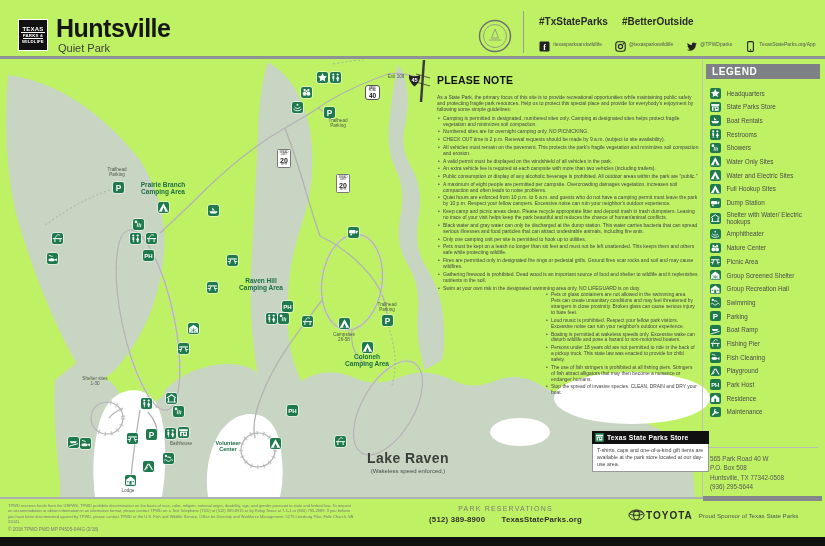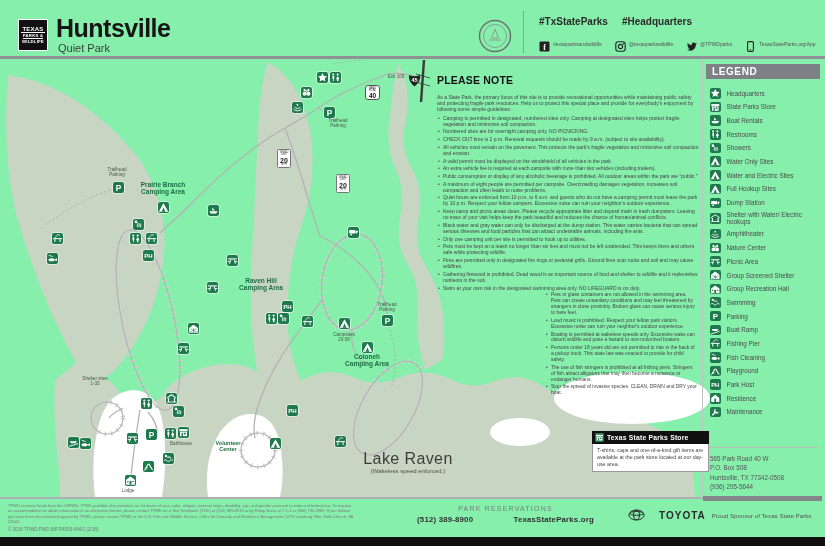--- a/index.html
+++ b/index.html
@@ -1,16 +1,16 @@
 <!DOCTYPE html>
 <html><head>
 <meta charset="utf-8">
 <style>
   html,body{margin:0;padding:0;background:#fff;}
-  .page{position:relative;width:825px;height:546px;background:#86efac;overflow:hidden;
+  .page{position:relative;width:825px;height:546px;background:#bef264;overflow:hidden;
         font-family:"Liberation Sans",sans-serif;color:#222;}
   
   .logo{position:absolute;left:18px;top:19px;width:30px;height:32px;background:#111;
         box-shadow:inset 0 0 0 1px #fff, inset 0 0 0 2px #111;display:flex;flex-direction:column;
         align-items:center;justify-content:center;color:#fff;text-align:center;}
   .logo .l1{font-size:6px;font-weight:bold;letter-spacing:.2px;border-bottom:1px solid #fff;padding:0 1px;}
   .logo .l2,.logo .l3{font-size:4.3px;font-weight:bold;letter-spacing:.2px;}
   .logo .l2{border-bottom:1px solid #fff;}
   .title{position:absolute;left:56px;top:14px;font-size:25px;font-weight:bold;color:#161616;letter-spacing:-.5px;}
   .subtitle{position:absolute;left:58px;top:42px;font-size:11px;color:#3c3c3c;}
@@ -26,21 +26,21 @@
   
   .map{position:absolute;left:0;top:60px;width:825px;height:437px;}
   .map svg.base{position:absolute;left:0;top:0;}
   .mic{position:absolute;width:11px;height:11px;background:#1e7a4c;border-radius:2px;
        margin-left:-5.5px;margin-top:-5.5px;box-shadow:0 0 0 .5px #fff;}
   .mic svg{width:11px;height:11px;display:block;}
   .mlab{position:absolute;transform:translate(-50%,-50%);text-align:center;line-height:1.12;white-space:nowrap;}
   .mlab.green{font-size:6.5px;font-weight:bold;color:#1b6e44;}
   .mlab.green-sm{font-size:5.5px;font-weight:bold;color:#1b6e44;}
   .mlab.tiny{font-size:4.6px;color:#4c5a4c;}
-  .mlab.lake{font-size:16px;font-weight:normal;color:#3a3f3a;letter-spacing:.4px;}
+  .mlab.lake{font-size:14px;font-weight:bold;color:#3a3f3a;letter-spacing:.4px;}
   .mlab.lake-sub{font-size:6px;color:#4a4f4a;}
   .speed-sign{position:absolute;width:14px;height:19px;background:#fff;border:1px solid #777;border-radius:1.5px;
        text-align:center;line-height:1;padding-top:1.5px;box-sizing:border-box;}
   .speed-sign .ss-s{font-size:2.6px;color:#444;}
   .speed-sign .ss-n{font-size:7px;font-weight:bold;color:#222;margin-top:.5px;}
   .road-shield{position:absolute;width:15px;height:15px;background:#fff;border:1px solid #555;border-radius:3px;
        text-align:center;line-height:1;padding-top:1.5px;box-sizing:border-box;}
   .road-shield .rs-s{font-size:2.6px;color:#333;}
   .road-shield .rs-n{font-size:6.5px;font-weight:bold;color:#111;}
   .i45{position:absolute;}
@@ -71,23 +71,23 @@
   .addr-div{position:absolute;left:706px;top:447px;width:112px;height:1px;background:#bbb;}
   .addr{position:absolute;left:710px;top:454px;font-style:normal;font-size:6.3px;line-height:1.5;color:#555;}
   .gray-bar-r{position:absolute;left:703px;top:496px;width:119px;height:5px;background:#85888b;}
   .rule-bottom{position:absolute;left:0;top:497px;width:703px;height:2px;background:#aeb1b3;}
   
   .fineprint{position:absolute;left:8px;top:503px;width:348px;font-size:4px;line-height:1.35;color:#777;}
   .copyright{position:absolute;left:8px;top:527px;font-size:4.6px;color:#777;}
   .resv{position:absolute;left:388px;top:505px;width:235px;text-align:center;}
   .resv .r1{font-size:7px;letter-spacing:1.2px;color:#7a7a7a;}
   .resv .r2{font-size:7.8px;font-weight:bold;color:#2f2f2f;margin-top:3px;letter-spacing:.2px;}
-  .resv .r2 span{margin:0 19px;}
+  .resv .r2 span{margin:0 7px;}
   .sponsor{position:absolute;left:628px;top:509px;display:flex;align-items:center;gap:6px;}
-  .toyota-mark{display:flex;align-items:center;gap:14px;}
+  .toyota-mark{display:flex;align-items:center;gap:1px;}
   .toyota-word{font-size:10px;font-weight:bold;letter-spacing:1px;color:#2a2a2a;}
   .sponsor .sp-t{font-size:6.2px;color:#555;}
   .black-bar{position:absolute;left:0;top:537px;width:825px;height:9px;background:#101010;}
 </style>
 </head>
 <body>
 
 <div class="page">
 
   <header>
@@ -101,21 +101,21 @@
     <div class="seal">
       <svg width="34" height="34" viewBox="0 0 34 34">
         <circle cx="17" cy="17" r="15.5" fill="none" stroke="#6e6e6e" stroke-width="1.4"></circle>
         <circle cx="17" cy="17" r="11.5" fill="none" stroke="#8a8a8a" stroke-width=".8"></circle>
         <path d="M17 10 l3.5 9 h-7 z" fill="none" stroke="#8a8a8a" stroke-width=".8"></path>
         <path d="M11 21 h12" stroke="#8a8a8a" stroke-width=".8"></path>
       </svg>
     </div>
     <div class="hdr-vdiv"></div>
     <div class="hashtags">
-      <span>#TxStateParks</span><span>#Headquarters</span>
+      <span>#TxStateParks</span><span>#BetterOutside</span>
     </div>
     <div class="social" id="social">
         <span class="soc">
           <span class="sic"><svg viewBox="0 0 11 11">
               <rect x="0.5" y="0.5" width="10" height="10" rx="1.2" fill="#222"></rect>
               <text x="5.7" y="8.6" text-anchor="middle" font-size="8" font-weight="bold" fill="#fff" font-family="Liberation Serif,serif">f</text>
             </svg></span>
           <span class="slab">/texasparksandwildlife</span>
         </span>
         <span class="soc">

